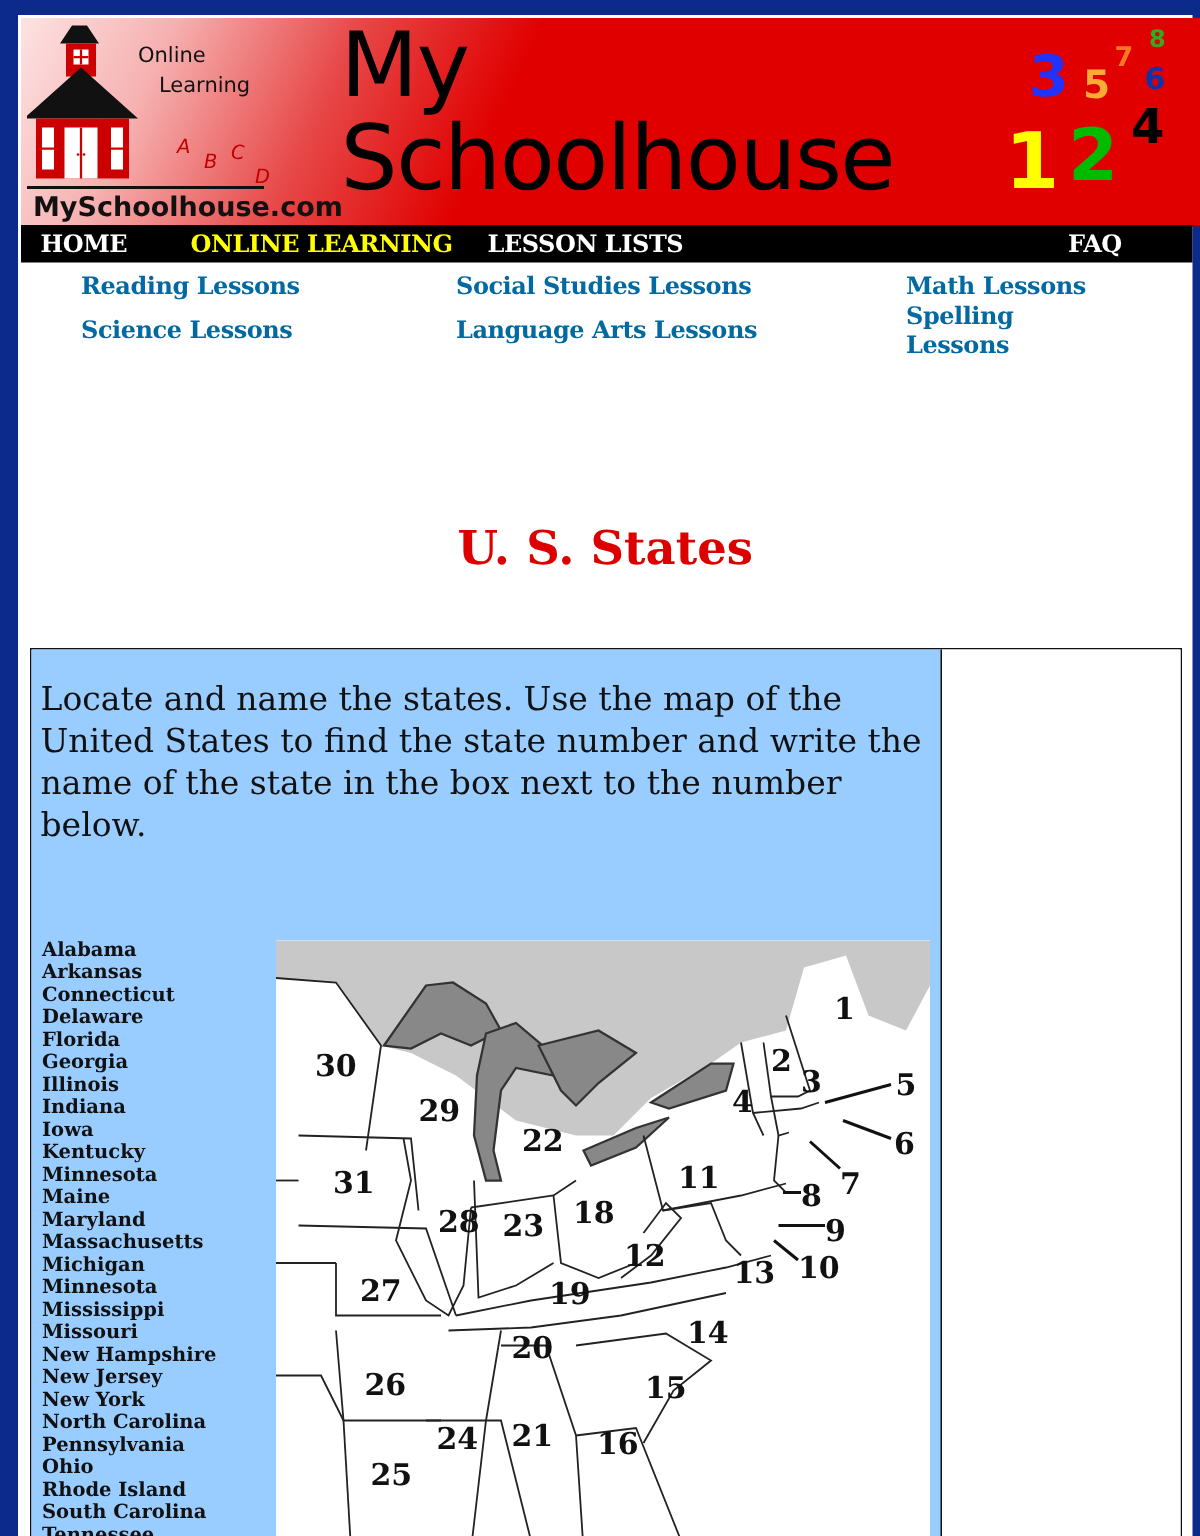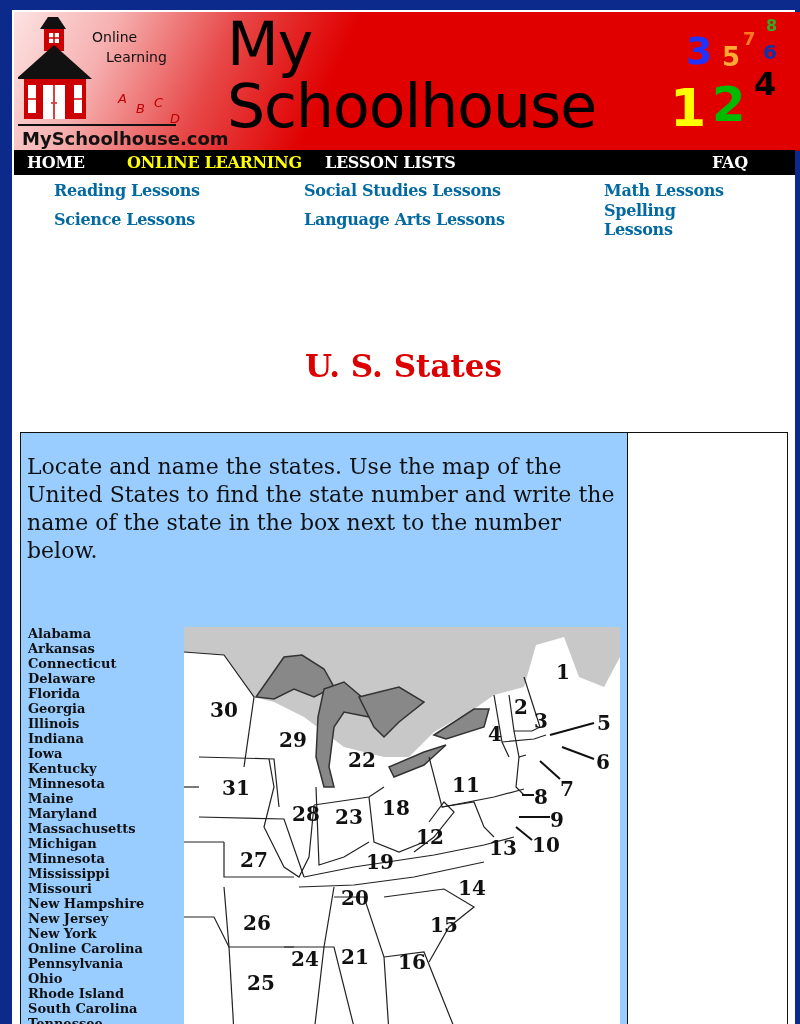--- a/index.html
+++ b/index.html
@@ -150,21 +150,21 @@
         <li>Maine</li>
         <li>Maryland</li>
         <li>Massachusetts</li>
         <li>Michigan</li>
         <li>Minnesota</li>
         <li>Mississippi</li>
         <li>Missouri</li>
         <li>New Hampshire</li>
         <li>New Jersey</li>
         <li>New York</li>
-        <li>Online Carolina</li>
+        <li>North Carolina</li>
         <li>Pennsylvania</li>
         <li>Ohio</li>
         <li>Rhode Island</li>
         <li>South Carolina</li>
         <li>Tennessee</li>
       </ul>
 
       <div class="map">
         <svg width="436" height="406" viewBox="0 0 436 406">
 

